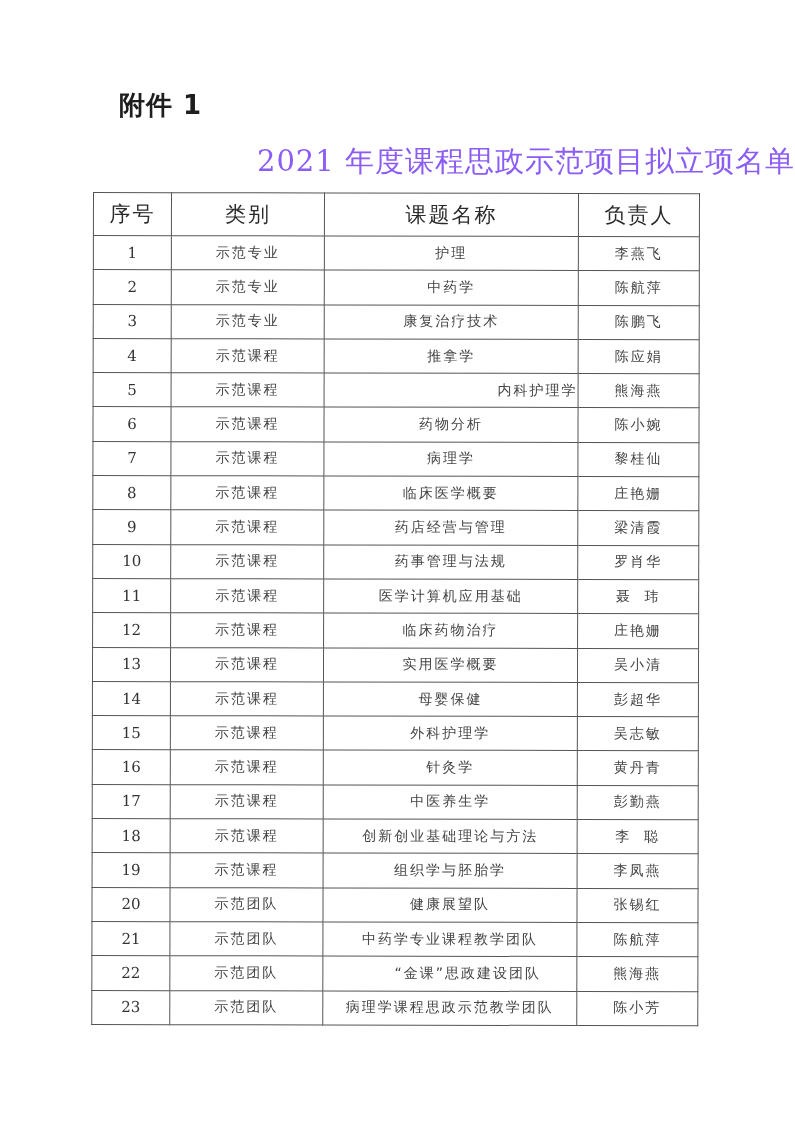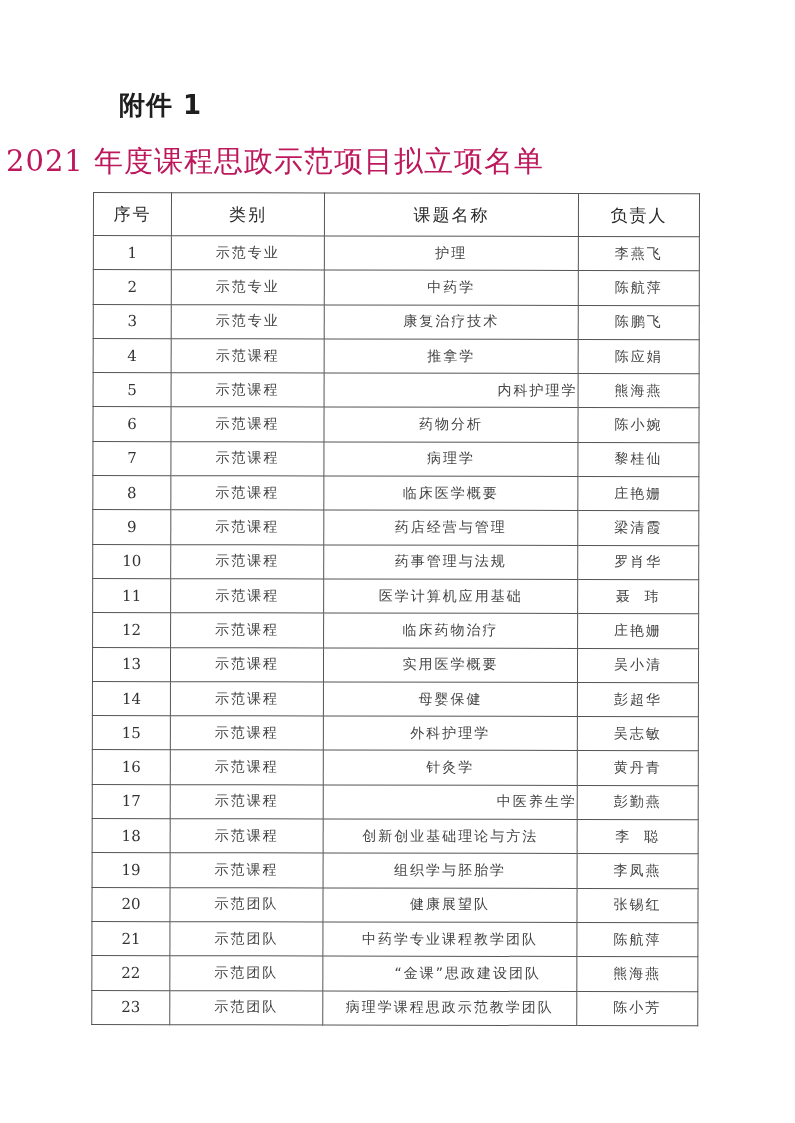--- a/index.html
+++ b/index.html
@@ -12,43 +12,43 @@
     overflow: hidden;
   }
   .attach {
     position: absolute; left: 119px; top: 88px;
     font-family: "DejaVu Sans", "Liberation Sans", sans-serif;
     font-weight: bold; font-size: 26px; color: #1e1e1e;
     letter-spacing: 1px;
   }
   .title {
     position: absolute; left: 0; width: 795px; top: 142px;
-    text-align: left;
+    text-align: right;
     font-family: "DejaVu Serif", "Liberation Serif", serif;
-    font-size: 29px; color: #be185d; letter-spacing: 1px;
+    font-size: 29px; color: #8b5cf6; letter-spacing: 1px;
     padding-left: 6px; box-sizing: border-box;
   }
   table.list {
     position: absolute; left: 93px; top: 192px;
     width: 606px;
     border-collapse: collapse;
     table-layout: fixed;
     transform: rotate(0.12deg);
     transform-origin: left top;
   }
   table.list th, table.list td {
     border: 1px solid #555;
     text-align: center;
     padding: 0;
     font-weight: normal;
   }
   table.list th {
     height: 42px;
     font-family: "DejaVu Sans", "Liberation Sans", sans-serif;
-    font-size: 17px; color: #2a2a2a; letter-spacing: 2px;
+    font-size: 21px; color: #2a2a2a; letter-spacing: 2px;
   }
   table.list td {
     height: 33.3px;
     font-family: "DejaVu Sans", "Liberation Sans", sans-serif;
     font-size: 14px; color: #444; letter-spacing: 2px;
   }
   table.list td.num {
     font-family: "DejaVu Serif", "Liberation Serif", serif;
     font-size: 15px; letter-spacing: 0; color: #333;
   }
@@ -171,21 +171,21 @@
       </tr>
       <tr>
         <td class="num" style="white-space: pre;">16</td>
         <td style="white-space: pre;">示范课程</td>
         <td style="white-space: pre;">针灸学</td>
         <td style="white-space: pre;">黄丹青</td>
       </tr>
       <tr>
         <td class="num" style="white-space: pre;">17</td>
         <td style="white-space: pre;">示范课程</td>
-        <td style="white-space: pre; text-align: right;">中医养生学</td>
+        <td style="white-space: pre;">中医养生学</td>
         <td style="white-space: pre;">彭勤燕</td>
       </tr>
       <tr>
         <td class="num" style="white-space: pre;">18</td>
         <td style="white-space: pre;">示范课程</td>
         <td style="white-space: pre;">创新创业基础理论与方法</td>
         <td style="white-space: pre;">李  聪</td>
       </tr>
       <tr>
         <td class="num" style="white-space: pre;">19</td>

